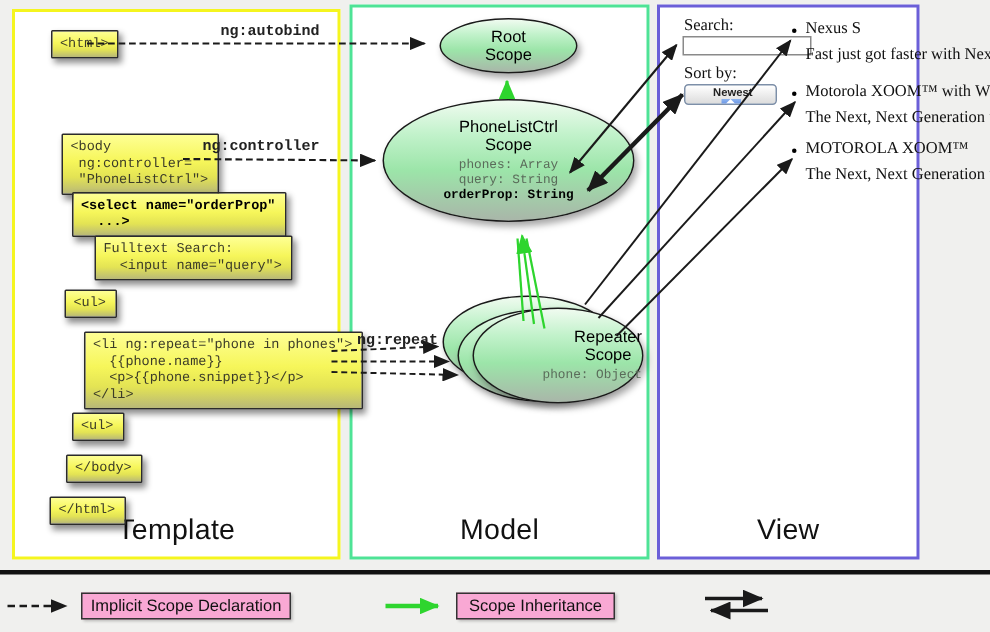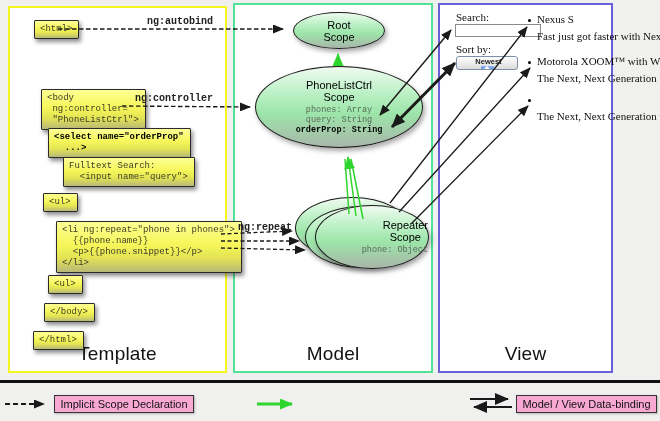--- a/index.html
+++ b/index.html
@@ -196,25 +196,26 @@
 
   <span class="bullet-dot" style="left:528px; top:19px;"></span>
   <div class="phone-item-name" style="left:537px; top:13px;">Nexus S</div>
   <div class="phone-item-desc" style="left:537px; top:30px;">Fast just got faster with Nexus S.</div>
 
   <span class="bullet-dot" style="left:528px; top:61px;"></span>
   <div class="phone-item-name" style="left:537px; top:55px;">Motorola XOOM™ with Wi-Fi</div>
   <div class="phone-item-desc" style="left:537px; top:72px;">The Next, Next Generation tablet.</div>
 
   <span class="bullet-dot" style="left:528px; top:99px;"></span>
+  <div class="phone-item-name" style="left:537px; top:93px;">MOTOROLA XOOM™</div>
   <div class="phone-item-desc" style="left:537px; top:110px;">The Next, Next Generation tablet.</div>
 
   <div id="separator"></div>
   <div class="legend-box" id="legend-implicit">Implicit Scope Declaration</div>
-  <div class="legend-box" id="legend-binding">Model / View Data-binding</div>
+  <div class="legend-box" id="legend-inheritance">Scope Inheritance</div>
 
   <svg id="arrows" width="660" height="421" viewBox="0 0 660 421">
     <defs>
       <marker id="ah" markerUnits="userSpaceOnUse" markerWidth="11" markerHeight="9" refX="10" refY="4.5" orient="auto-start-reverse">
         <path d="M0,0 L11,4.5 L0,9 z" class="mk-black"></path>
       </marker>
       <marker id="ahBig" markerUnits="userSpaceOnUse" markerWidth="14" markerHeight="12" refX="13" refY="6" orient="auto-start-reverse">
         <path d="M0,0 L14,6 L0,12 z" class="mk-black"></path>
       </marker>
       <marker id="ahg" markerUnits="userSpaceOnUse" markerWidth="13" markerHeight="11" refX="12" refY="5.5" orient="auto-start-reverse">

